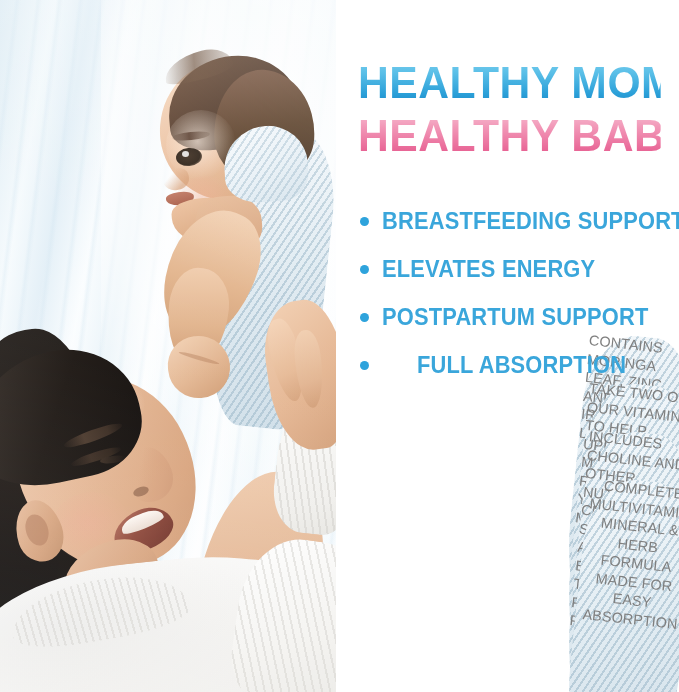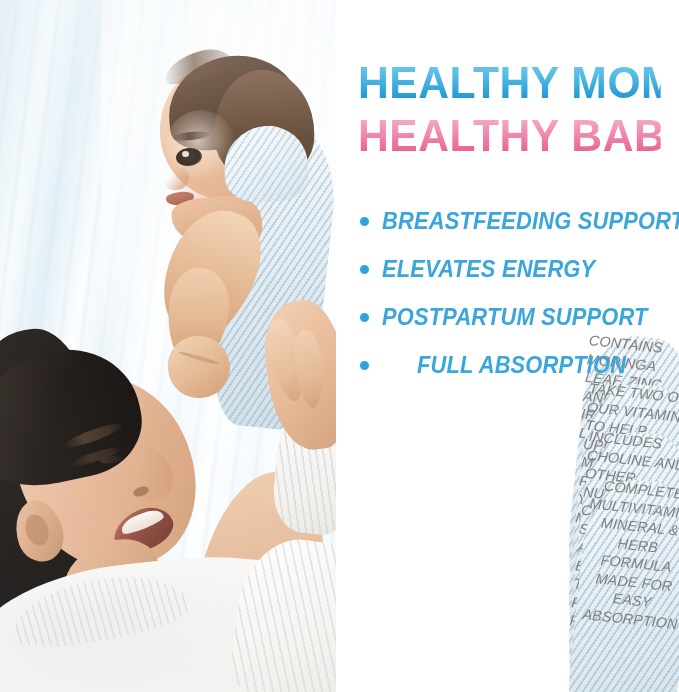--- a/index.html
+++ b/index.html
@@ -505,21 +505,20 @@
   .bullets {
     position: absolute;
     left: 22px;
     top: 196px;
     width: 318px;
   }
   .bullet {
     position: relative;
     padding-left: 24px;
     margin-bottom: 22px;
-    font-style: italic;
   }
   .bullet:last-child { margin-bottom: 0; text-align: center; }
   .dot {
     position: absolute;
     left: 2px;
     top: 9px;
     width: 9px;
     height: 9px;
     border-radius: 50%;
     background: #2ea3dc;

